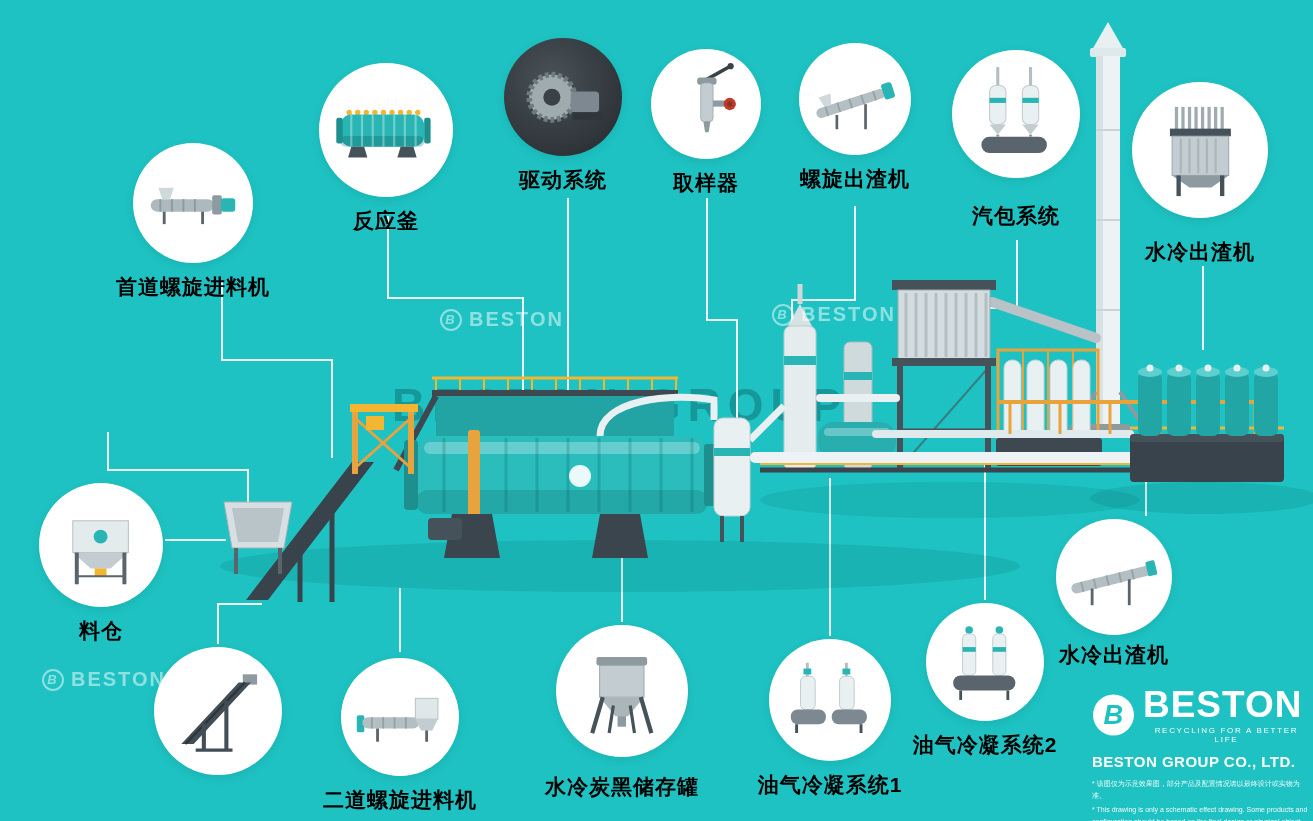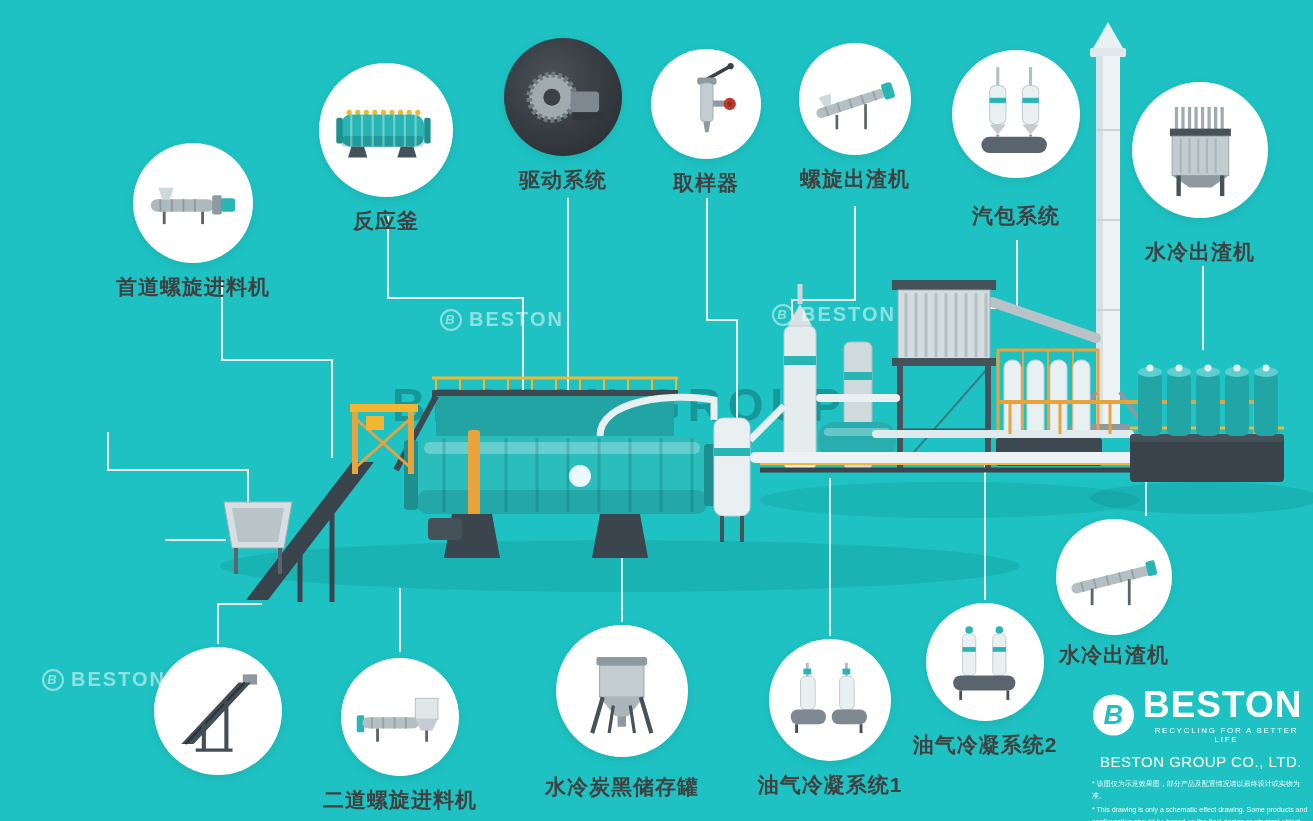--- a/index.html
+++ b/index.html
@@ -5,32 +5,32 @@
   *{margin:0;padding:0;box-sizing:border-box;}
   html,body{background:#1ec2c2;}
   .canvas{position:relative;width:1313px;height:821px;background:#1ec2c2;overflow:hidden;
           font-family:"Liberation Sans","DejaVu Sans",sans-serif;}
   .layer{position:absolute;left:0;top:0;width:1313px;height:821px;}
   .component{position:absolute;display:flex;flex-direction:column;align-items:center;}
   .bubble{background:#ffffff;border-radius:50%;display:flex;align-items:center;justify-content:center;
           box-shadow:0 3px 8px rgba(0,70,70,.12);}
   .bubble svg{width:80%;height:80%;}
   .bubble.dark{background:radial-gradient(circle at 40% 35%, #4a5258, #23282c);}
-  .label{margin-top:10px;font-size:21px;font-weight:700;color:#404040;white-space:nowrap;letter-spacing:1px;}
+  .label{margin-top:10px;font-size:21px;font-weight:700;color:#000000;white-space:nowrap;letter-spacing:1px;}
   .wm-large{position:absolute;left:392px;top:378px;font-size:46px;font-weight:700;letter-spacing:7px;
             color:rgba(10,82,86,.38);white-space:nowrap;}
   .wm-small{position:absolute;display:flex;align-items:center;gap:7px;color:rgba(255,255,255,.5);
             font-weight:700;font-size:20px;letter-spacing:2px;}
   .wm-badge{width:22px;height:22px;border:2px solid rgba(255,255,255,.5);border-radius:50%;
             display:flex;align-items:center;justify-content:center;font-size:13px;font-style:italic;}
   .logo-block{position:absolute;left:1092px;top:686px;width:218px;color:#ffffff;}
   .logo-row{display:flex;align-items:center;gap:8px;}
   .logo-name{font-size:37px;font-weight:800;letter-spacing:1px;line-height:1;}
   .logo-tagline{font-size:8px;letter-spacing:1.7px;margin-top:3px;color:#ffffff;text-align:center;}
-  .logo-company{font-size:15px;font-weight:400;margin-top:9px;letter-spacing:.5px;text-align:center;}
+  .logo-company{font-size:15px;font-weight:700;margin-top:9px;letter-spacing:.5px;}
   .logo-disclaimer{font-size:7px;line-height:1.7;margin-top:8px;opacity:.92;}
 </style>
 </head>
 <body>
 
 <div class="canvas">
 
   <div class="wm-large">BESTON GROUP</div>
 
   <svg class="layer" viewBox="0 0 1313 821">
@@ -397,20 +397,34 @@
           </g>
         <polygon points="24,73 76,73 60,84 40,84" fill="#8d9aa0"></polygon>
         <line x1="30" y1="73" x2="30" y2="92" stroke="#46525a" stroke-width="4"></line>
         <line x1="70" y1="73" x2="70" y2="92" stroke="#46525a" stroke-width="4"></line>
       </svg>
     </div>
     <div class="label" style="margin-top:20px;">水冷出渣机</div>
   </div>
 
 
+  <div class="component" style="left:39px;top:483px;width:124px;">
+    <div class="bubble" style="width:124px;height:124px;">
+      <svg viewBox="0 0 100 100">
+        <rect x="22" y="26" width="56" height="32" fill="#e4ebec" stroke="#b4bfc3"></rect>
+        <circle cx="50" cy="42" r="7" fill="#2ab5b5"></circle>
+        <polygon points="22,58 78,58 60,74 40,74" fill="#c3ccd0"></polygon>
+        <rect x="44" y="74" width="12" height="8" fill="#f2b632"></rect>
+        <line x1="26" y1="58" x2="26" y2="90" stroke="#5a646c" stroke-width="4"></line>
+        <line x1="74" y1="58" x2="74" y2="90" stroke="#5a646c" stroke-width="4"></line>
+        <line x1="26" y1="82" x2="74" y2="82" stroke="#5a646c" stroke-width="2"></line>
+      </svg>
+    </div>
+    <div class="label">料仓</div>
+  </div>
 
   <div class="component" style="left:154px;top:647px;width:128px;gap:36px;">
     <div class="bubble" style="width:128px;height:128px;">
       <svg viewBox="0 0 100 100">
         <rect x="74" y="14" width="14" height="10" fill="#8d9aa0"></rect>
         <polygon points="14,82 26,82 82,22 70,22" fill="#434d55"></polygon>
         <line x1="18" y1="82" x2="76" y2="22" stroke="#2c343b" stroke-width="2"></line>
         <line x1="36" y1="62" x2="36" y2="88" stroke="#434d55" stroke-width="4"></line>
         <line x1="58" y1="40" x2="58" y2="88" stroke="#434d55" stroke-width="4"></line>
         <line x1="28" y1="88" x2="64" y2="88" stroke="#434d55" stroke-width="3"></line>

